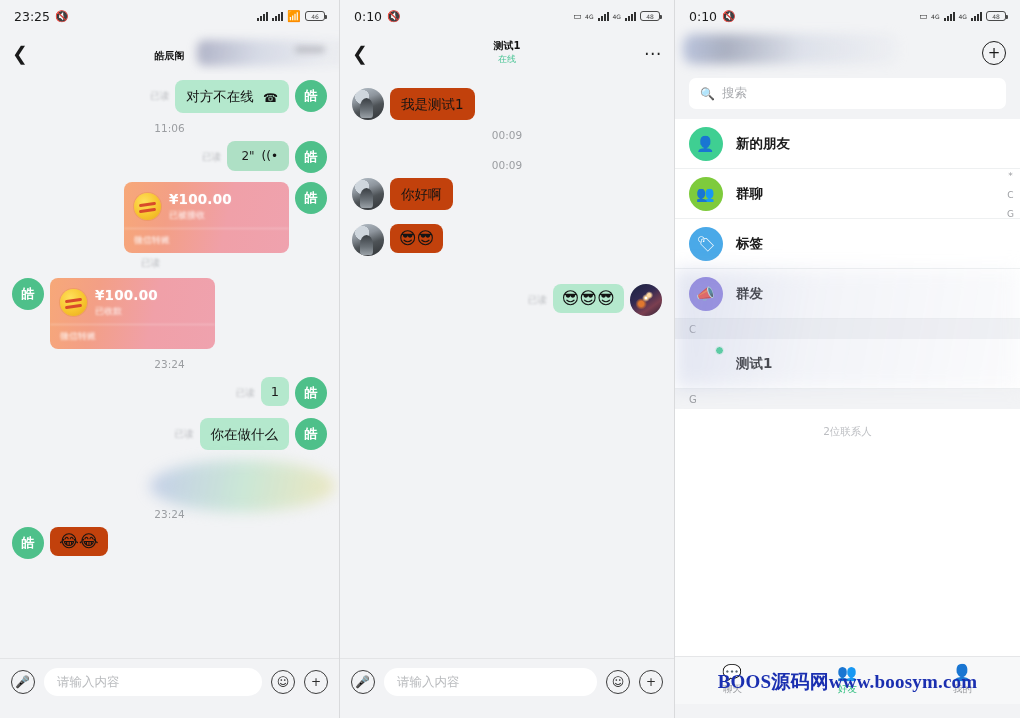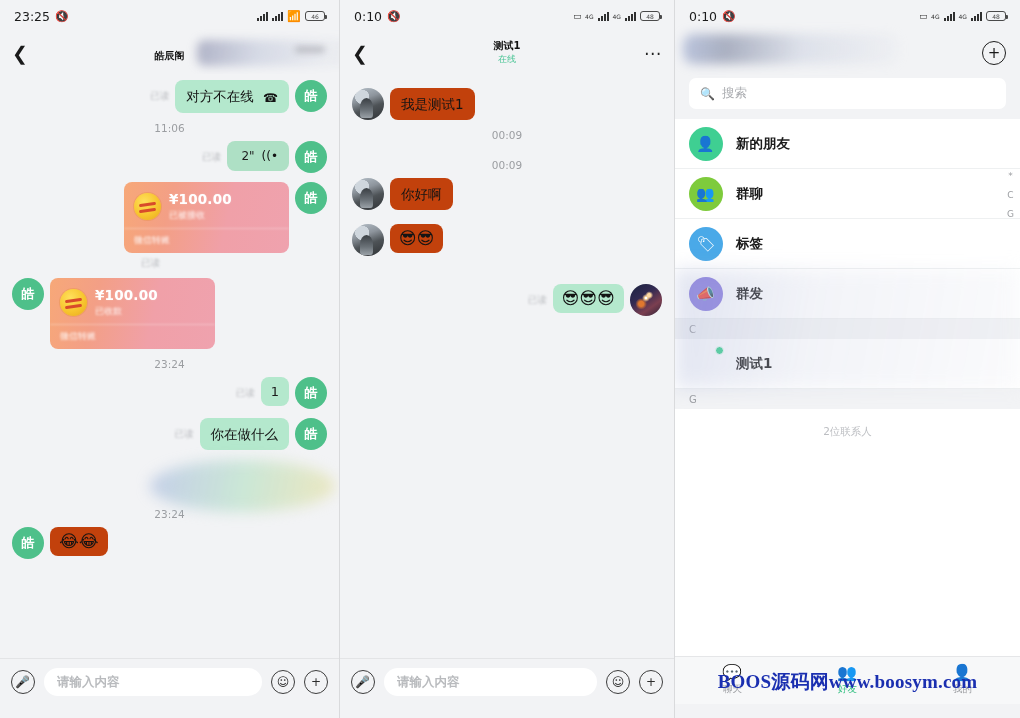--- a/index.html
+++ b/index.html
@@ -164,21 +164,21 @@
     flex: 0 0 46px; height: 46px; display: flex; align-items: center; gap: 9px;
     padding: 0 11px; background: #f2f3f5; border-top: 1px solid #e3e4e6;
   }
   .circ-btn {
     width: 24px; height: 24px; border-radius: 50%; border: 1.4px solid #3d3d3d;
     display: flex; align-items: center; justify-content: center;
     font-size: 12px; color: #2c2c2c; flex: 0 0 24px; cursor: pointer; background: transparent;
   }
   .msg-input {
     flex: 1 1 auto; height: 28px; background: #fff; border-radius: 14px; border: none;
-    padding: 0 13px; font-size: 12.5px; color: #111; font-family: inherit; font-weight: bold;
+    padding: 0 13px; font-size: 12.5px; color: #111; font-family: inherit;
   }
   .msg-input::placeholder { color: #b9bbbe; }
   .home-indicator { flex: 0 0 14px; background: #f2f3f5; }
 
   
   .ct-header {
     flex: 0 0 42px; display: flex; align-items: center; justify-content: flex-end;
     padding: 0 14px; position: relative; background: #f2f3f5;
   }
   .ct-smear {

